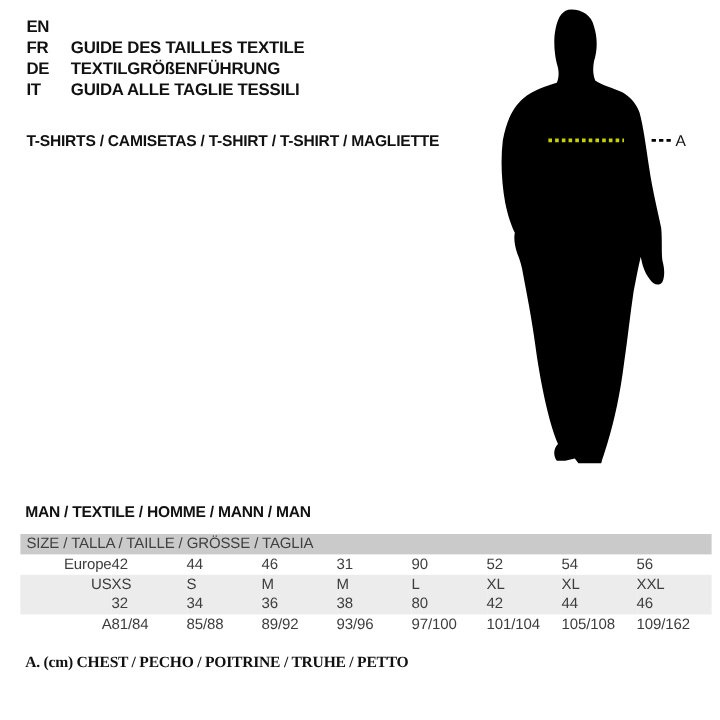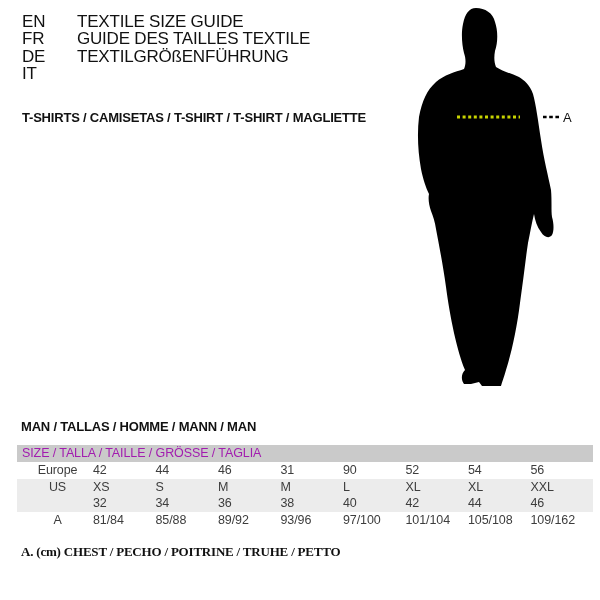--- a/index.html
+++ b/index.html
@@ -8,21 +8,21 @@
     position:relative;
     background:#ffffff;
     font-family:"Liberation Sans", sans-serif;
     color:#111111;
     overflow:hidden;
   }
 
   
   .lang-block { position:absolute; left:22px; top:13px; }
   .lang-row { display:flex; height:17.5px; align-items:center;
-              font-weight:normal; font-size:17px; letter-spacing:-0.2px;gap:18px; }
+              font-weight:bold; font-size:14px; letter-spacing:-0.2px; }
   .lang-code { width:37px; }
 
   
   .categories { position:absolute; left:22px; top:109px;
                 font-weight:bold; font-size:13px; line-height:18.5px;
                 letter-spacing:-0.2px; }
 
   
   .figure-wrap { position:absolute; left:402px; top:5px; width:178px; height:390px; }
 
@@ -32,49 +32,49 @@
 
   
   table.size-table {
     position:absolute; left:17px; top:445px; width:576px;
     border-collapse:collapse; table-layout:fixed;
     font-size:12.5px; color:#3d3d3d; letter-spacing:-0.1px;
   }
   table.size-table th {
     background:var(--table_header_bg, #cacaca);
     font-weight:normal; text-align:left;
-    padding:1px 0 2px 5px; color:#a21caf; font-size:12.5px; height:16px;
+    padding:1px 0 2px 5px; color:#404040; font-size:12.5px; height:16px;
   }
   table.size-table td { height:16.5px; padding:0; }
-  table.size-table td.lbl { text-align:center; padding-left:5px; }
+  table.size-table td.lbl { text-align:right; padding-left:5px; }
   table.size-table tbody tr:nth-child(2),
   table.size-table tbody tr:nth-child(3) { background:var(--table_stripe_bg, #ececec); }
 
   
   .footnote { position:absolute; left:21px; top:544px;
               font-weight:bold; font-size:13px; letter-spacing:-0.2px;font-family:Liberation Serif, serif; }
 </style>
 </head>
 <body>
 
 <div class="lang-block">
   <div class="lang-row">
     <span class="lang-code">EN</span>
-    <span class="lang-label">TEXTILE SIZE GUIDE</span>
   </div>
   <div class="lang-row">
     <span class="lang-code">FR</span>
     <span class="lang-label">GUIDE DES TAILLES TEXTILE</span>
   </div>
   <div class="lang-row">
     <span class="lang-code">DE</span>
     <span class="lang-label">TEXTILGRÖßENFÜHRUNG</span>
   </div>
   <div class="lang-row">
     <span class="lang-code">IT</span>
+    <span class="lang-label">GUIDA ALLE TAGLIE TESSILI</span>
   </div>
 </div>
 
 <div class="categories">
   <div>T-SHIRTS / CAMISETAS / T-SHIRT / T-SHIRT / MAGLIETTE</div>
 </div>
 
 <div class="figure-wrap">
   <svg viewBox="0 0 178 390" width="178" height="390">
     <path fill="#000000" d="M 74,3
@@ -105,21 +105,21 @@
              C 42,70 53,67 62,64
              C 64,59 64,54 62,48
              C 60,40 59,28 61,19
              C 63,9 67,3 74,3 Z"></path>
     <line x1="55" y1="112" x2="118" y2="112" stroke="#c8d400" stroke-width="3" stroke-dasharray="3,2.6"></line>
     <line x1="141" y1="112" x2="158" y2="112" stroke="#000000" stroke-width="2.4" stroke-dasharray="3.6,2.6"></line>
     <text x="161" y="117" font-size="13" fill="#111111">A</text>
   </svg>
 </div>
 
-<div class="section-title">MAN / TALLAS / HOMME / MANN / MAN</div>
+<div class="section-title">MAN / TEXTILE / HOMME / MANN / MAN</div>
 
 <table class="size-table">
   <colgroup>
     <col style="width:76px">
     <col span="8">
   </colgroup>
   <thead>
     <tr>
       <th colspan="9">SIZE / TALLA / TAILLE / GRÖSSE / TAGLIA</th>
     </tr>
@@ -146,21 +146,21 @@
       <td>XL</td>
       <td>XL</td>
       <td>XXL</td>
     </tr>
     <tr>
       <td class="lbl"></td>
       <td>32</td>
       <td>34</td>
       <td>36</td>
       <td>38</td>
-      <td>40</td>
+      <td>80</td>
       <td>42</td>
       <td>44</td>
       <td>46</td>
     </tr>
     <tr>
       <td class="lbl">A</td>
       <td>81/84</td>
       <td>85/88</td>
       <td>89/92</td>
       <td>93/96</td>

